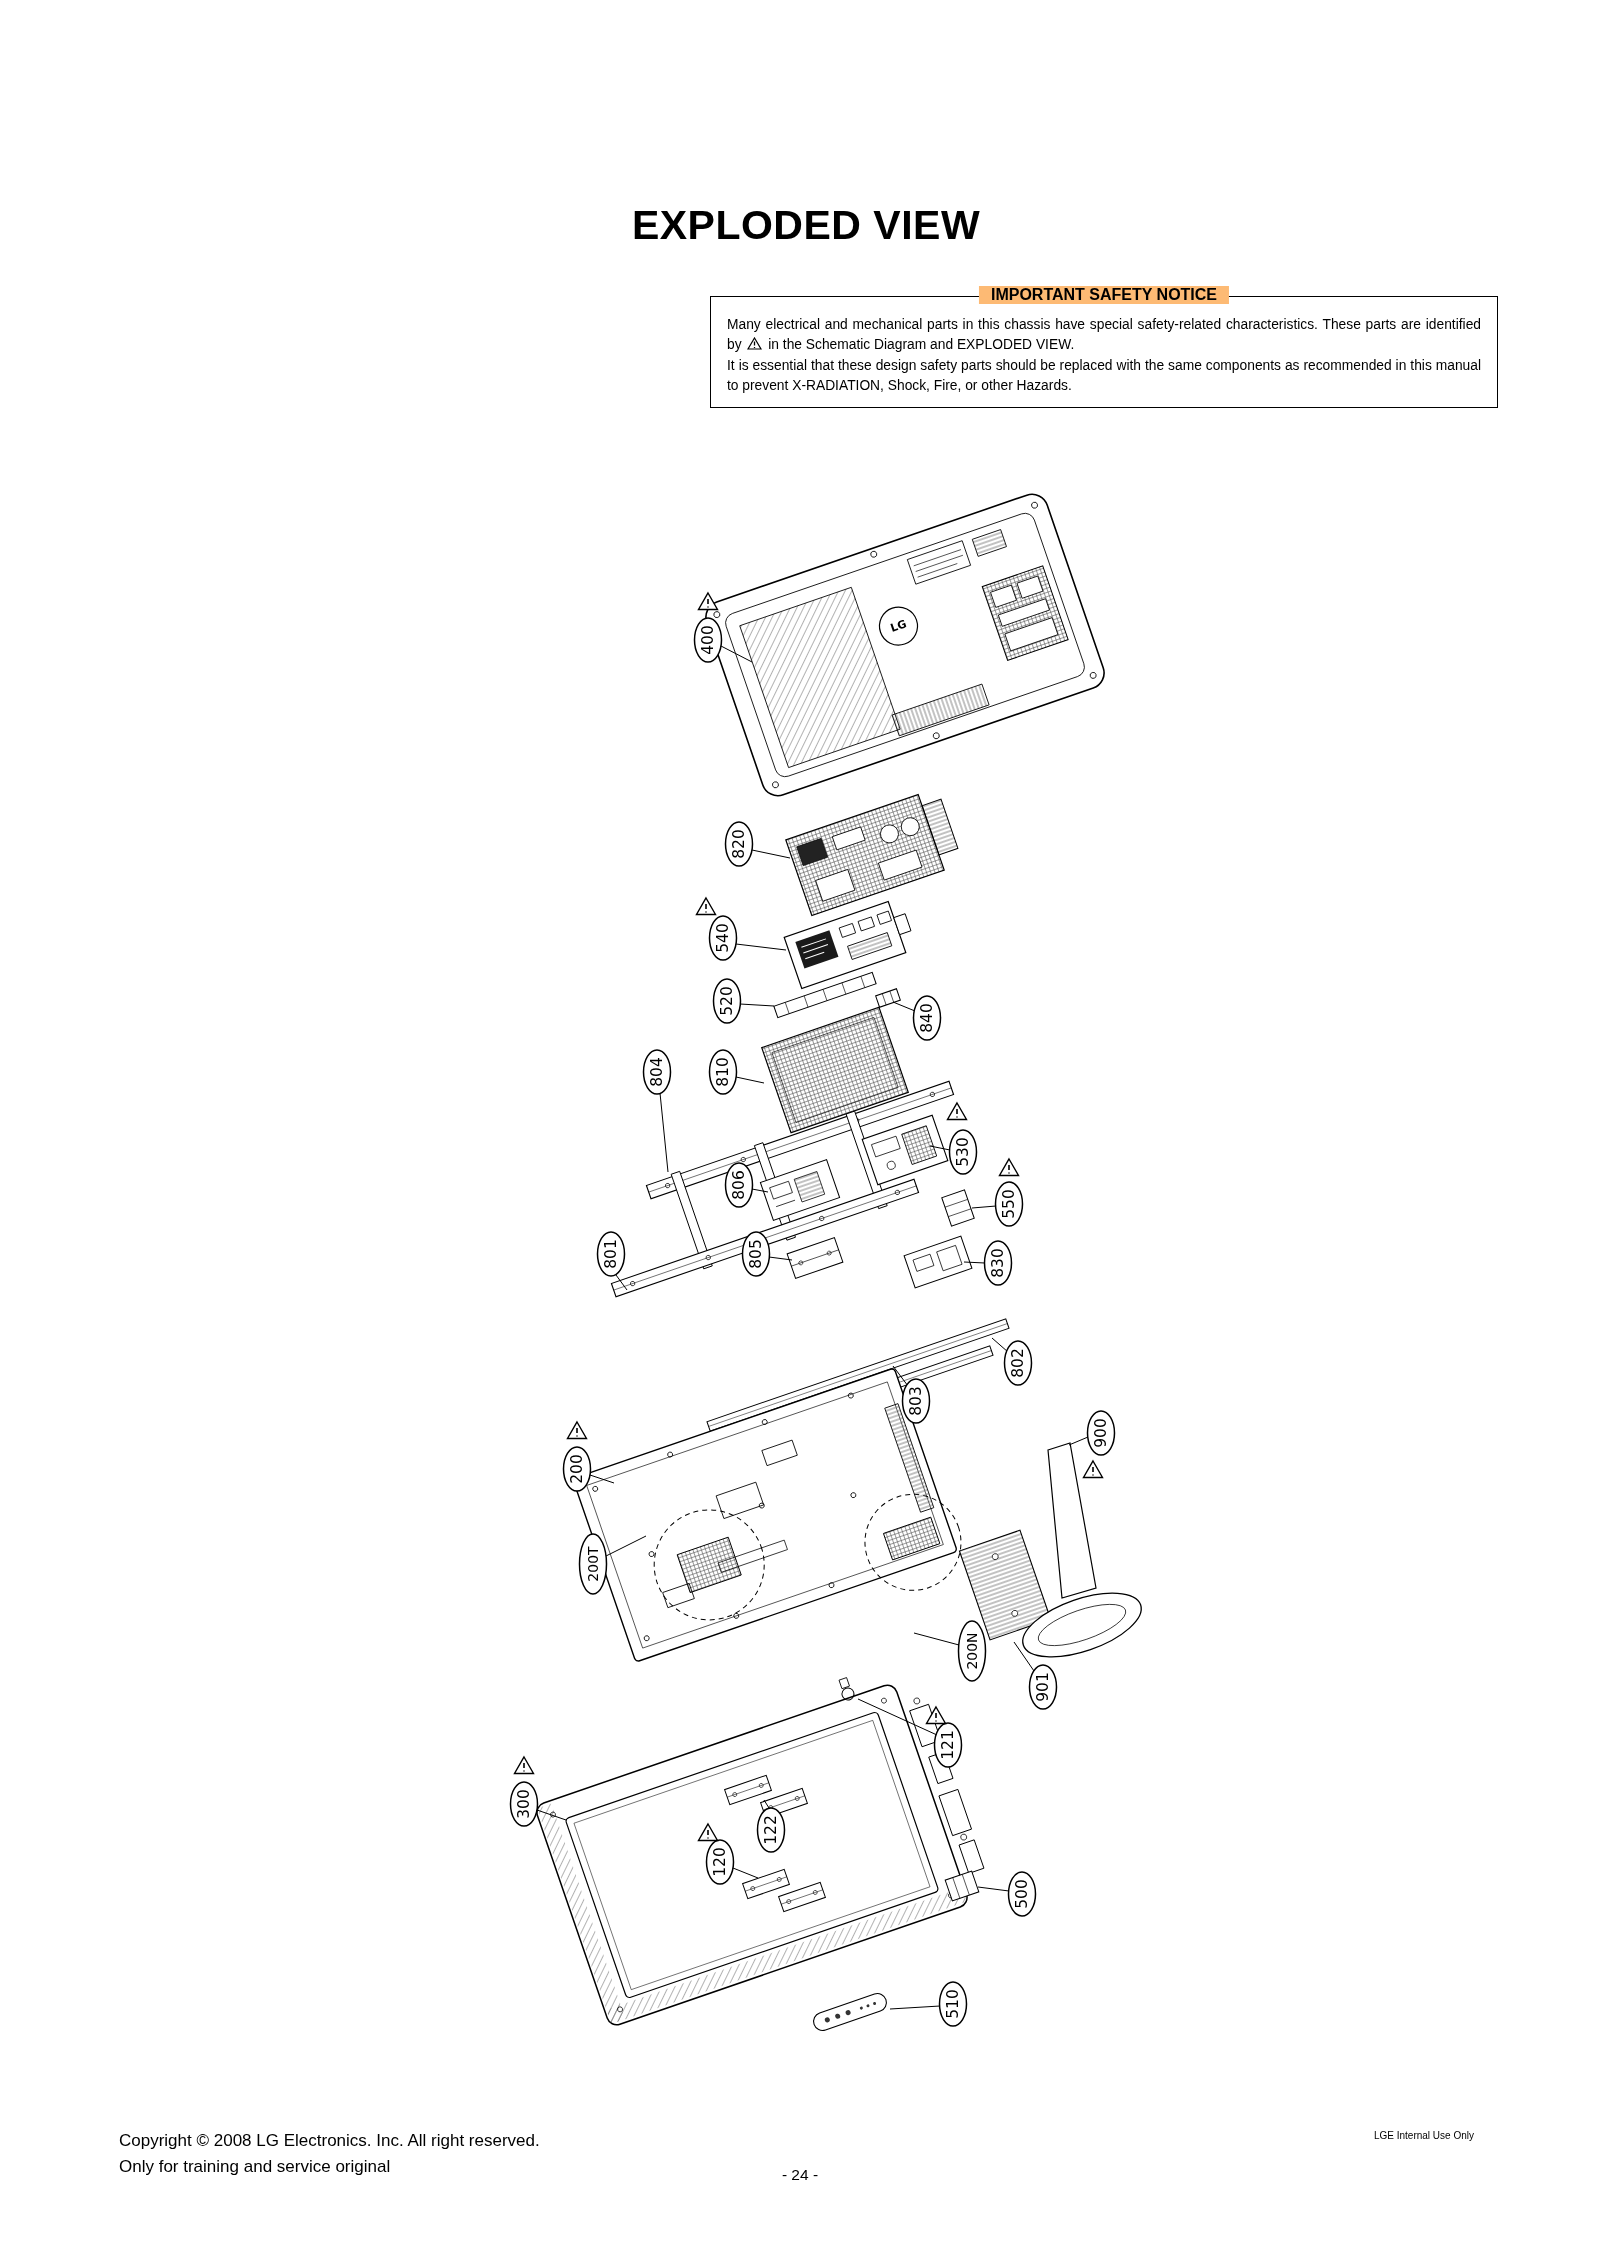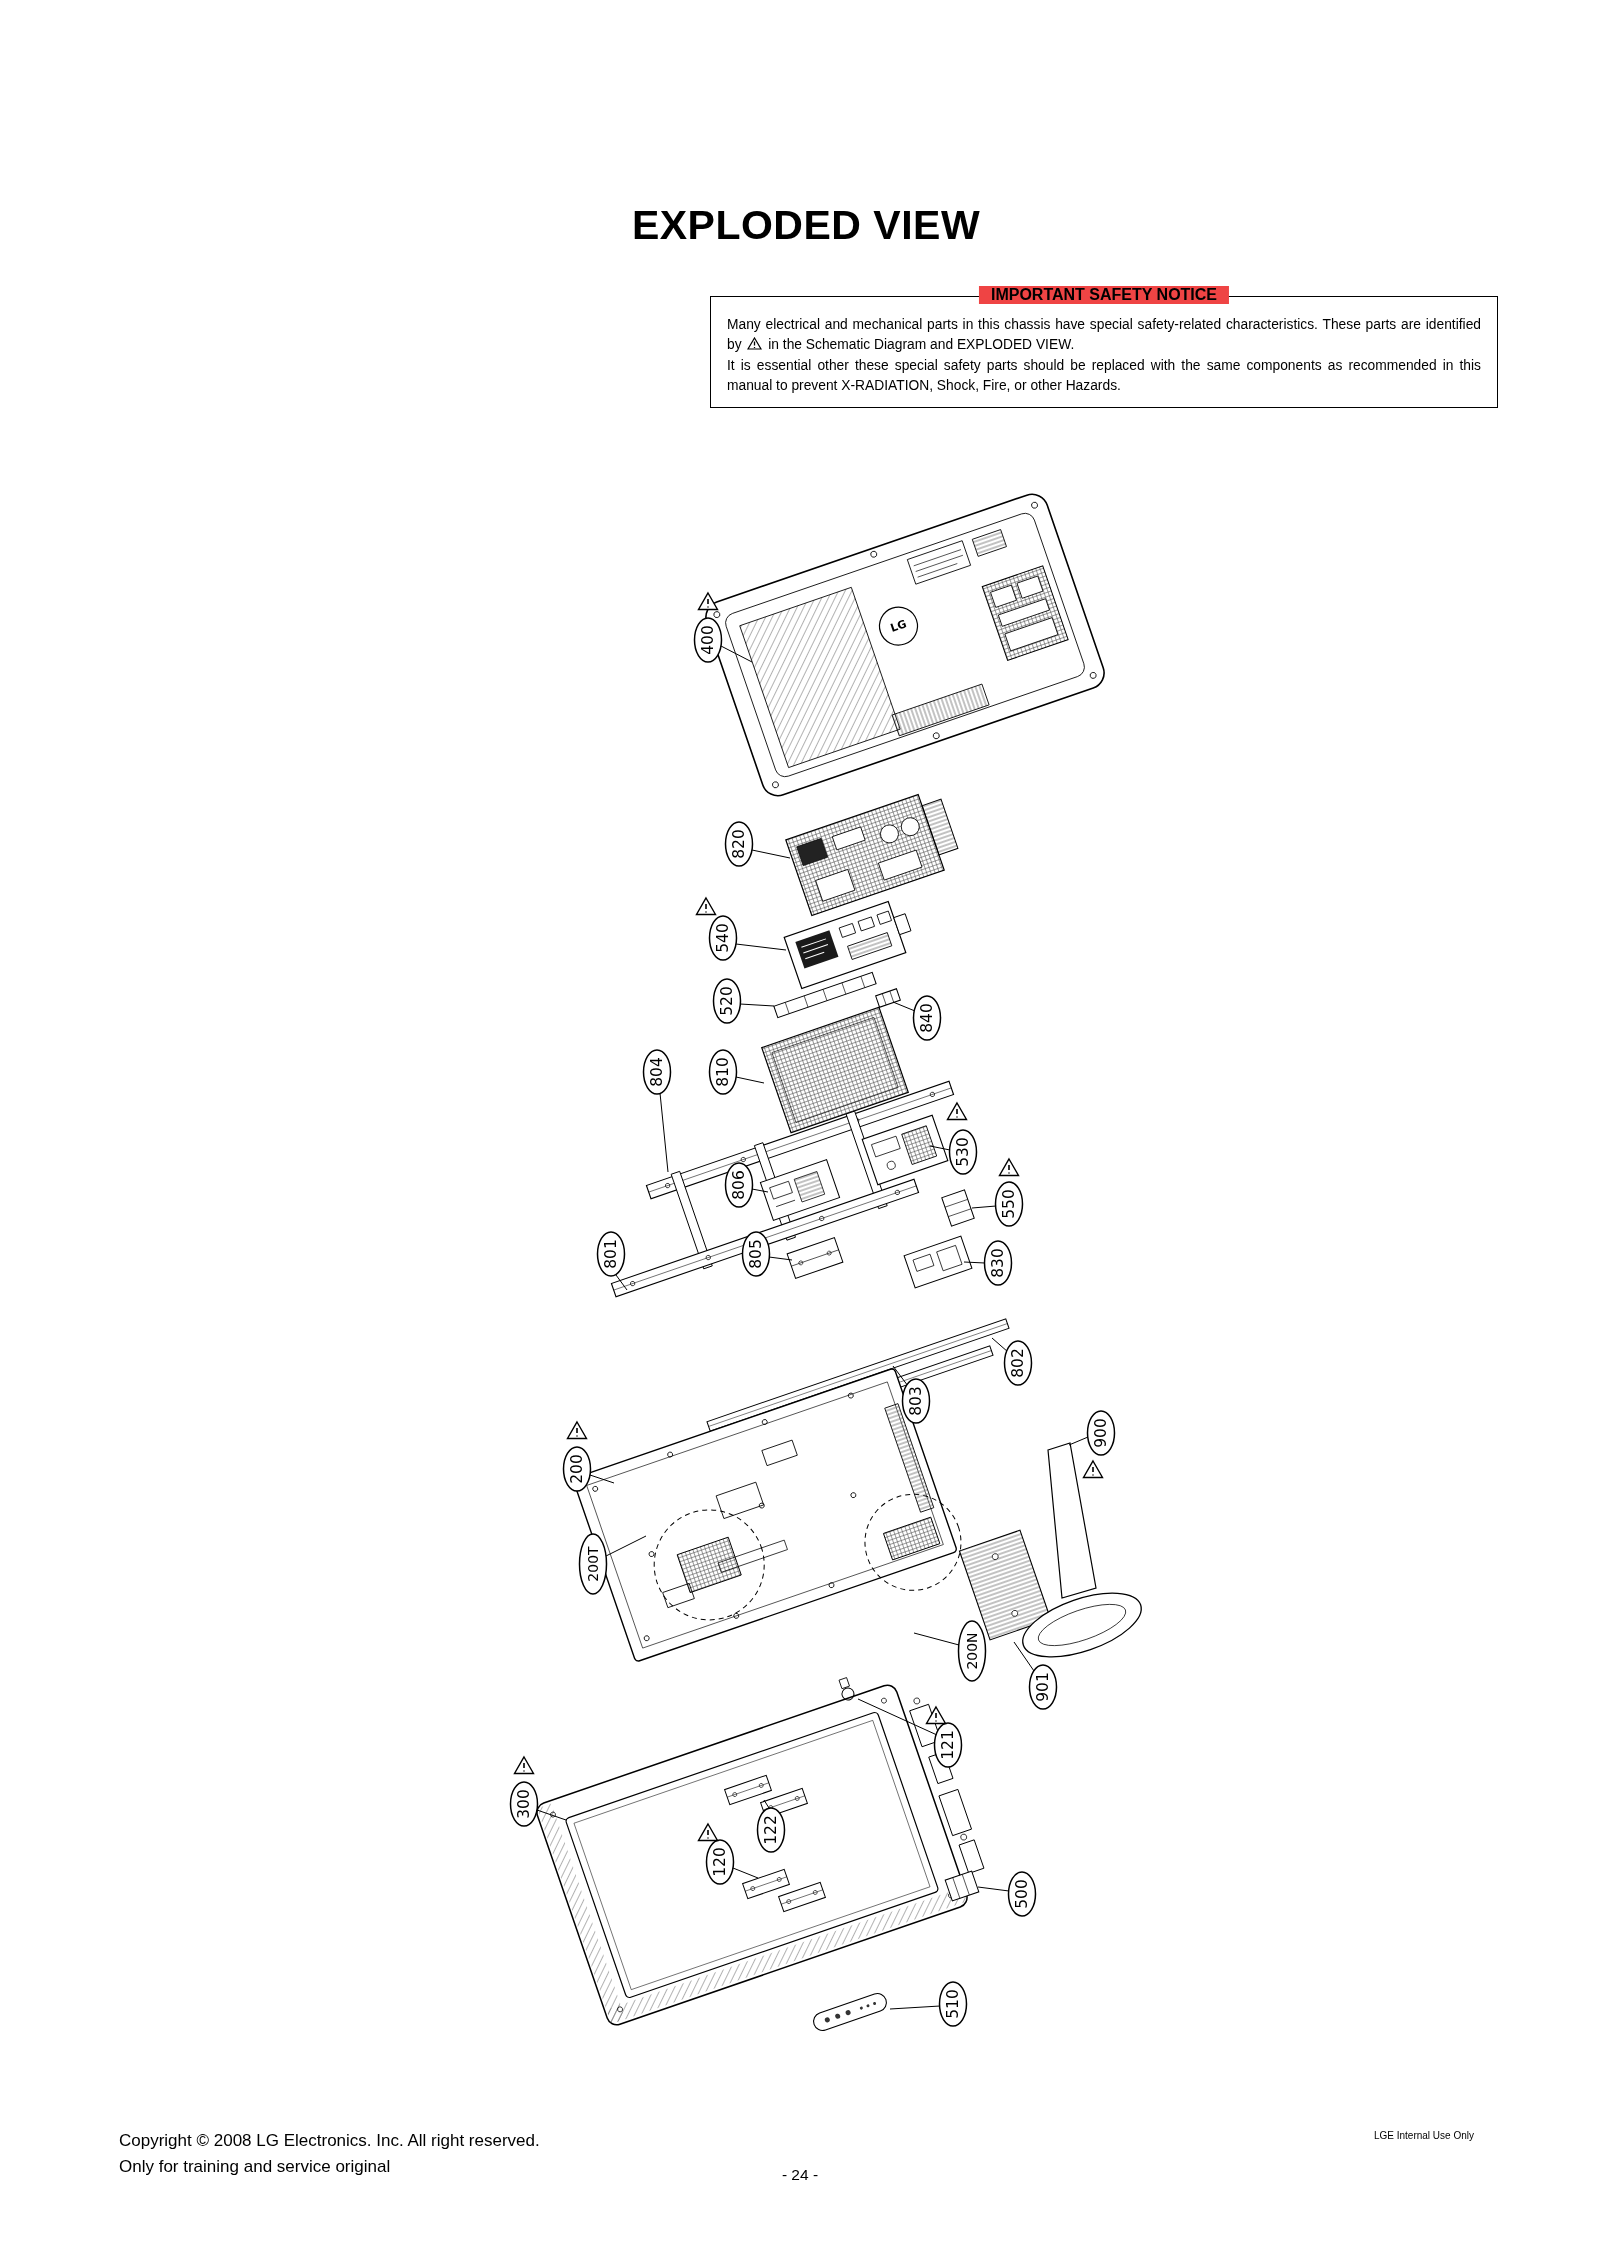--- a/index.html
+++ b/index.html
@@ -10,21 +10,21 @@
   .page-title{
     position:absolute;top:202px;left:0;width:1612px;text-align:center;
     font-size:41px;font-weight:bold;letter-spacing:.5px;
   }
   .notice{
     position:absolute;left:710px;top:296px;width:754px;
     border:1.6px solid #000;padding:18px 16px 11px 16px;
   }
   .notice-title{
     position:absolute;top:-11px;left:50%;transform:translateX(-50%);
-    background:#ef4444;padding:0 12px;font-weight:bold;font-size:16px;white-space:nowrap;
+    background:#fdba74;padding:0 12px;font-weight:bold;font-size:16px;white-space:nowrap;
   }
   .notice p{margin:0;font-size:13.8px;line-height:1.47;text-align:justify;}
   .footer-left{position:absolute;top:2128px;left:119px;font-size:17px;line-height:1.5;}
   .footer-center{position:absolute;top:2130px;left:0;width:100%;text-align:center;font-size:15.5px;margin-top:36px;}
   .footer-right{position:absolute;top:2130px;right:126px;font-size:10px;text-align:right;}
   #diagram{position:absolute;left:0;top:0;}
   .tri-inline{vertical-align:-1px;margin:0 2px;}
 </style>
 </head>
 <body>
@@ -32,21 +32,21 @@
 <div class="page-title">EXPLODED VIEW</div>
 
 <div class="notice">
   <div class="notice-title">IMPORTANT SAFETY NOTICE</div>
   <p><span>Many electrical and mechanical parts in this chassis have special safety-related characteristics. These parts are identified by</span>
     <svg class="tri-inline" width="15" height="13" viewBox="0 0 15 13">
         <path d="M7.5 1 L14 12 L1 12 Z" fill="none" stroke="#000" stroke-width="1.2"></path>
         <path d="M7.5 4.5 L7.5 8.5 M7.5 10 L7.5 10.9" stroke="#000" stroke-width="1.3"></path>
       </svg>
     <span>in the Schematic Diagram and EXPLODED VIEW.</span></p>
-  <p>It is essential other these special safety parts should be replaced with the same components as recommended in this manual to prevent X-RADIATION, Shock, Fire, or other Hazards.</p>
+  <p>It is essential that these design safety parts should be replaced with the same components as recommended in this manual to prevent X-RADIATION, Shock, Fire, or other Hazards.</p>
 </div>
 
 <svg id="diagram" width="1600" height="2264" viewBox="0 0 1600 2264">
   <defs>
     <pattern id="hatch" width="6" height="6" patternUnits="userSpaceOnUse" patternTransform="rotate(45)">
         <line x1="0" y1="0" x2="0" y2="6" stroke="#666" stroke-width="1"></line>
       </pattern>
     <pattern id="gridDense" width="4" height="4" patternUnits="userSpaceOnUse">
         <path d="M0 0.5H4M0.5 0V4" stroke="#555" stroke-width="0.6" fill="none"></path>
       </pattern>

